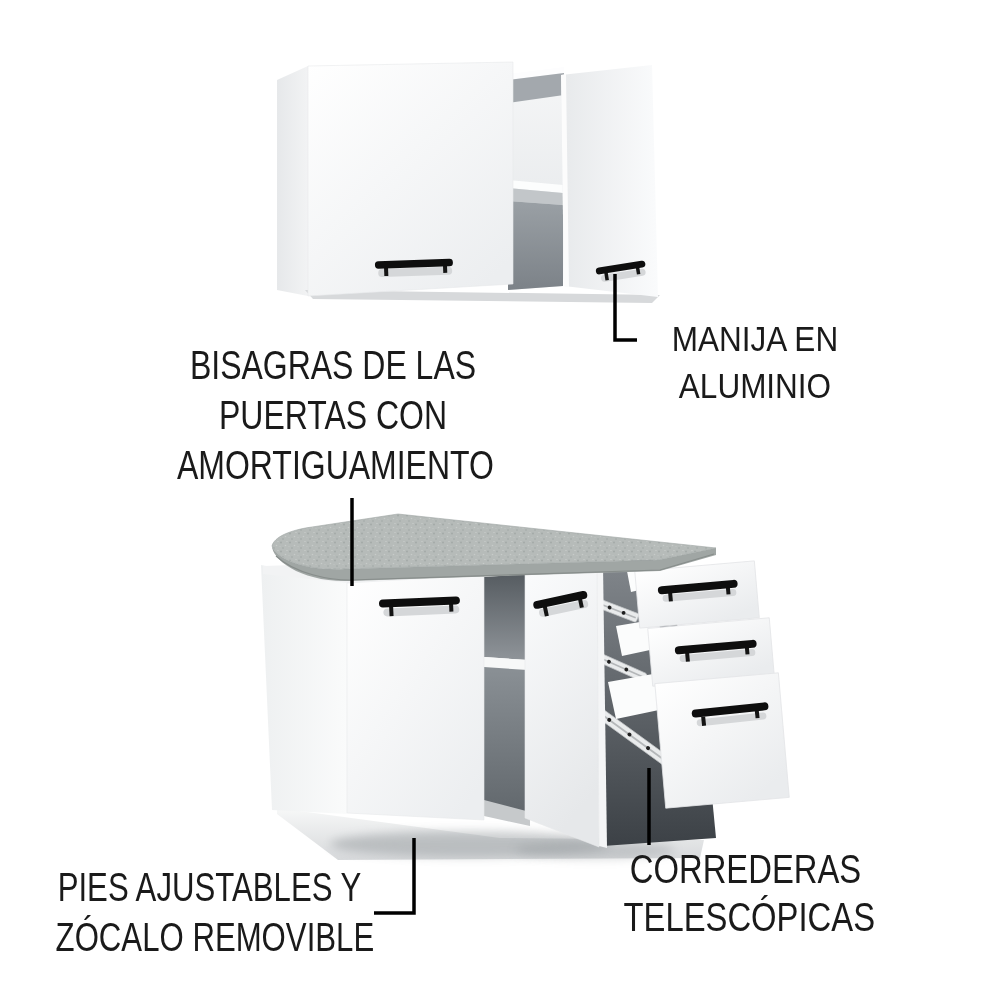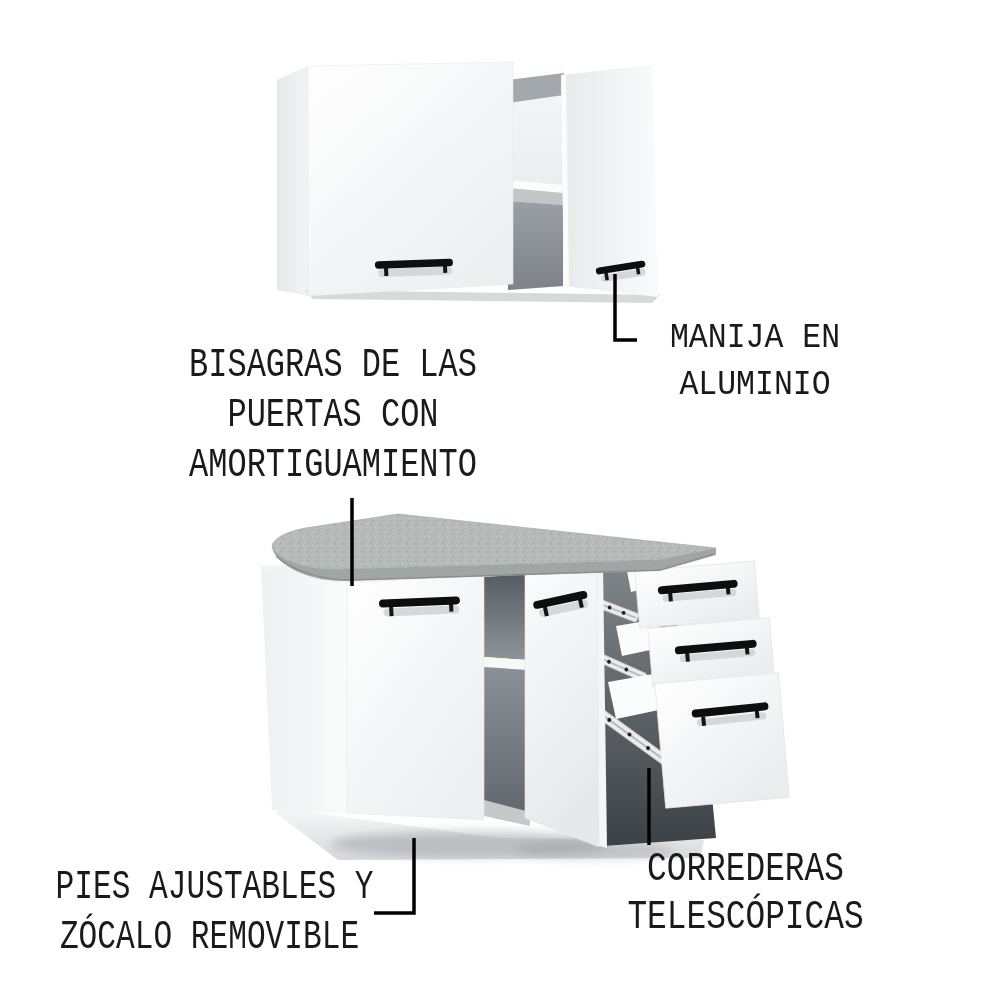--- a/index.html
+++ b/index.html
@@ -1,17 +1,17 @@
 <!DOCTYPE html>
 <html><head>
 <meta charset="utf-8">
 <style>
   html,body{margin:0;padding:0;background:#ffffff;}
   #stage{position:relative;width:1000px;height:1000px;background:#ffffff;overflow:hidden;
-         font-family:Liberation Mono, monospace;}
+         font-family:Liberation Sans, sans-serif;}
   #figure-svg{position:absolute;left:0;top:0;}
   .label{position:absolute;text-align:center;color:#1a1a1a;transform-origin:50% 0;}
   .label span{display:block;white-space:nowrap;}
   .label-bisagras{left:133px;top:340px;width:400px;font-size:41px;line-height:50px;transform:scaleX(0.78);}
   .label-manija{left:630px;top:315px;width:250px;font-size:35px;line-height:47px;transform:scaleX(0.90);}
   .label-pies{left:7px;top:862px;width:405px;font-size:41px;line-height:50px;transform:scaleX(0.76);}
   .label-correderas{left:593px;top:845px;width:305px;font-size:41px;line-height:48px;transform:scaleX(0.80);}
 </style>
 </head>
 <body>

